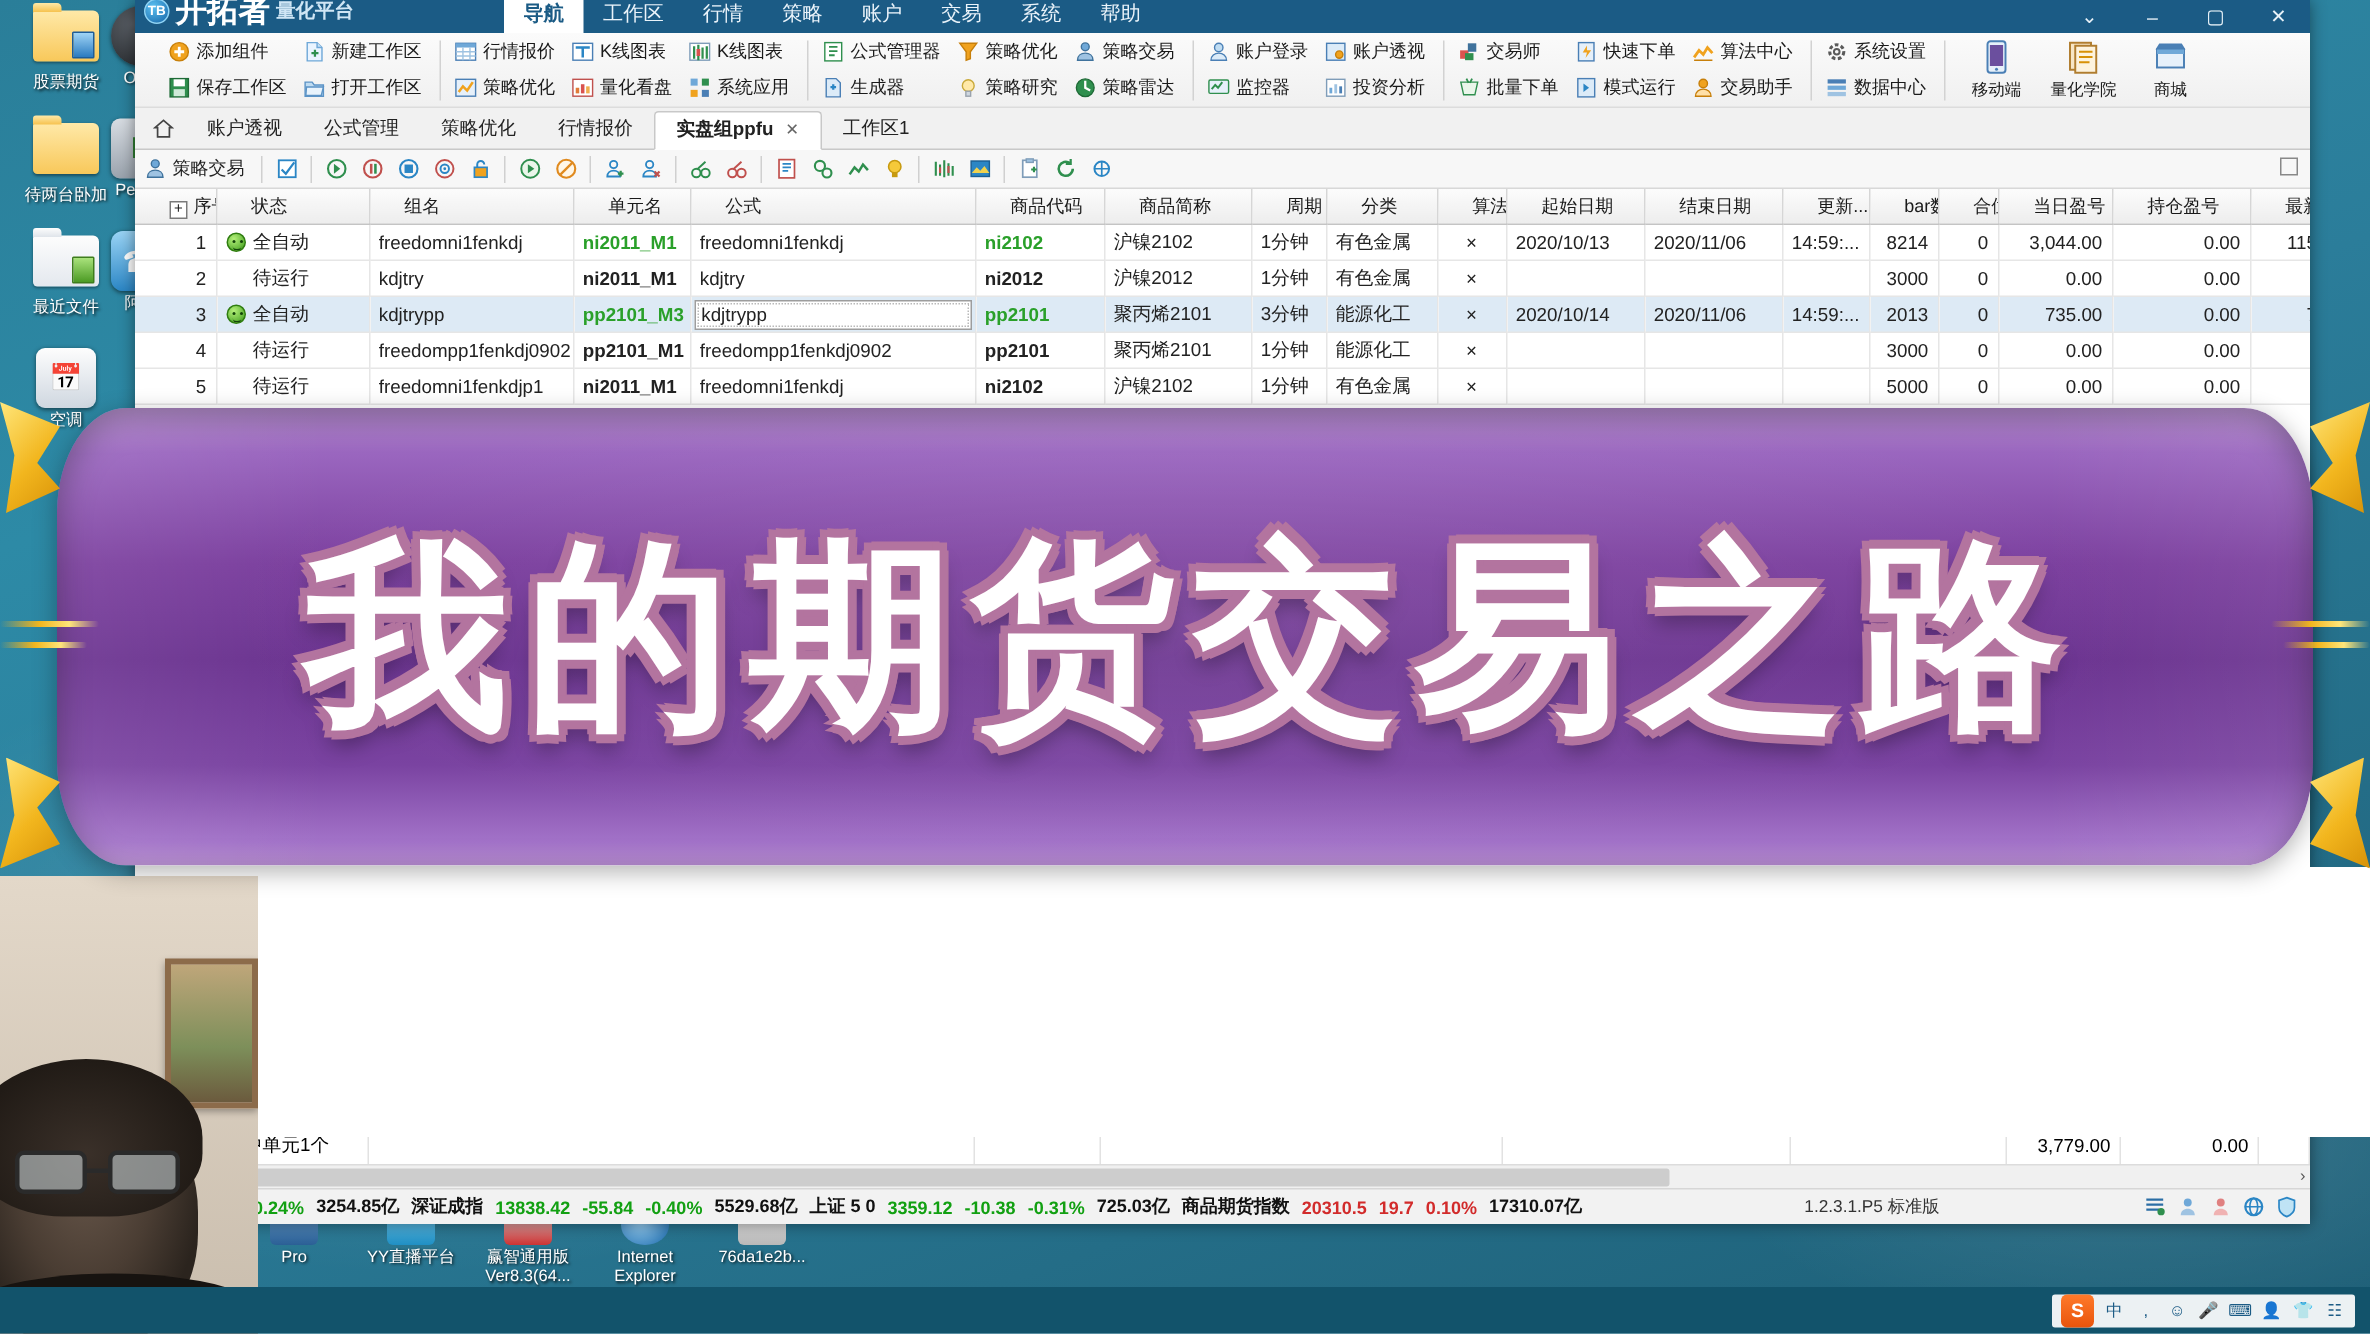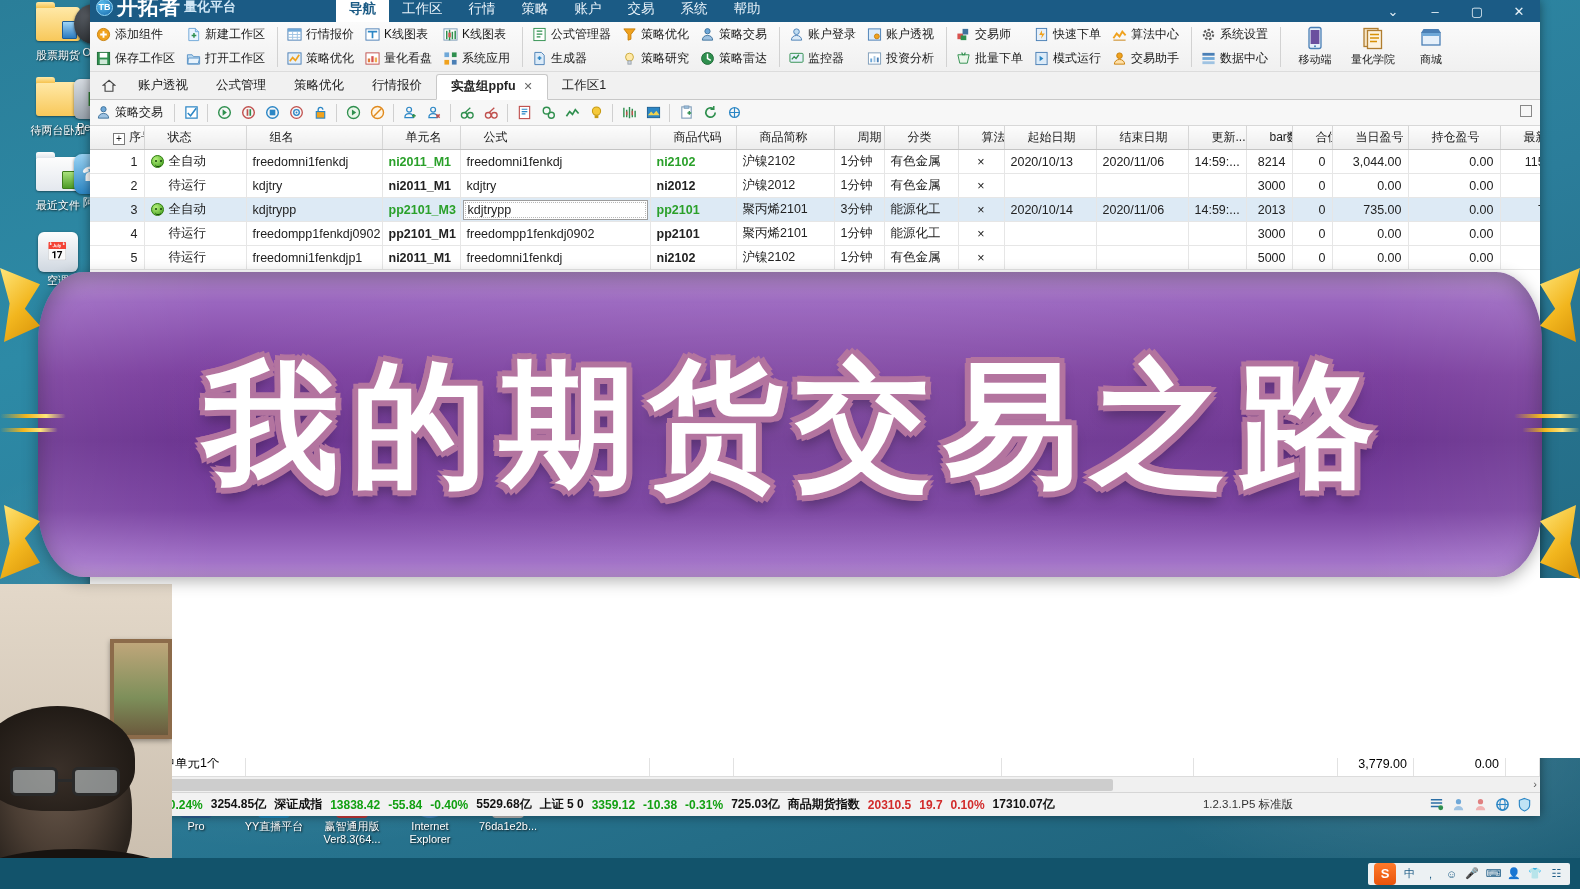--- a/index.html
+++ b/index.html
@@ -107,21 +107,21 @@
   }
   .wincontrols .wc {
     width:42px;height:22px;display:flex;align-items:center;justify-content:center;
     color:#e8f2f8;font-size:13px;
   }
 
   
   .ribbon {
     flex: 0 0 auto; height: 50px; background: linear-gradient(180deg,#fbfbfb,#f0f0f0);
     border-bottom: 1px solid #dcdcdc;
-    display:flex; align-items:center; padding: 0 2px; overflow:hidden;
+    display:flex; align-items:center; padding: 0 18px; overflow:hidden;
   }
   .rgroup { display:flex; flex-direction:column; justify-content:center; height:48px; }
   .rgroup.two { display:grid; grid-template-rows:1fr 1fr; grid-auto-flow:column; }
   .ritem {
     display:flex; align-items:center; gap:4px; padding: 1px 7px 1px 4px;
     font-size: 12px; color:#1a1a1a; white-space:nowrap; height:23px; cursor:default;
   }
   .ricon { width:15px;height:15px;flex:0 0 15px; display:inline-block; position:relative; }
   .rsep { width:1px; height:40px; background:#d2d2d2; margin:0 5px; }
   .rbig {
@@ -236,21 +236,21 @@
     position:absolute; right:10px; height:22px; display:flex; align-items:center; gap:6px;
     background: rgba(255,255,255,.92); border-radius:2px; padding: 2px 6px;
   }
   #taskbar .tray .ti { width:15px;height:15px;display:flex;align-items:center;justify-content:center;font-size:11px;color:#1b5b85;}
   #taskbar .sogou {
     width:22px;height:22px;border-radius:4px;background:linear-gradient(180deg,#ff7a2a,#e8540c);
     color:#fff;font-weight:bold;font-size:13px;display:flex;align-items:center;justify-content:center;
   }
 
   
-  .deskrow { position:absolute; left:160px; bottom:43px; display:flex; gap:6px; z-index:4;}
+  .deskrow { position:absolute; left:160px; bottom:31px; display:flex; gap:6px; z-index:4;}
   .deskrow .di { width:72px; text-align:center; color:#fff; font-size:11px; line-height:13px;
     text-shadow:1px 1px 2px rgba(0,0,0,.85); }
   .deskrow .di .ic { width:32px;height:26px;margin:0 auto 2px;border-radius:4px; }
 
   
   #cam {
     position:absolute; left:0; bottom:0; width:172px; height:305px; z-index:15; overflow:hidden;
     background: linear-gradient(180deg,#d8ccbc 0%, #cfc2b1 35%, #b9ab99 100%);
   }
   #cam .wall { position:absolute; inset:0; background:linear-gradient(180deg,#e3d8c9,#c9bdad); }
@@ -330,21 +330,21 @@
   .streak.r2 { right:0; top:428px; width:58px; }
 
   
   #whiteband { position:absolute; left:172px; top:578px; width:1408px; height:180px; background:#fff; z-index:6; }
 </style>
 </head>
 <body>
 
 <div id="desktop"></div>
 
-<div class="desk-col" style="left:16px;">
+<div class="desk-col" style="left:2px;">
   <div class="desk-icon">
     <div class="glyph">
         <div class="folder">
           <div class="badge blue"></div>
         </div>
       </div>
     <div class="lbl">股票期货</div>
   </div>
   <div class="desk-icon">
     <div class="glyph">

